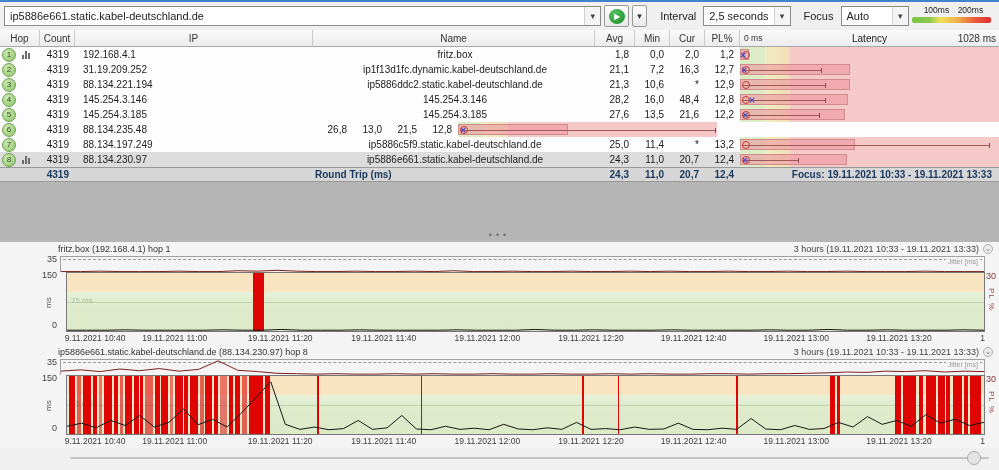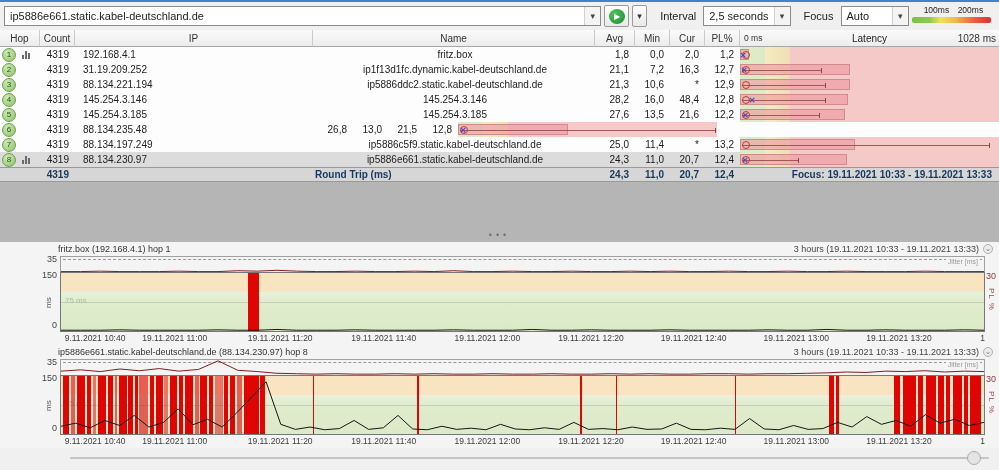--- a/index.html
+++ b/index.html
@@ -71,21 +71,21 @@
   .gleft,.gright{position:relative;font-size:9px;color:#444;}
   .gleft span{position:absolute;right:3px;}
   .l35{top:-2px;} .l150{top:14px;} .l0{top:64px;}
   .lms{top:52px;right:auto !important;left:44px;transform:rotate(-90deg);transform-origin:left top;font-size:8px;color:#555;}
   .gright .r30{position:absolute;top:15px;left:1px;color:#8c3a3a;font-size:9px;}
   .gright .rpl{position:absolute;top:32px;left:2px;writing-mode:vertical-rl;font-size:8px;color:#a04848;letter-spacing:1px;}
   .gmain{position:relative;}
   .jitter{position:absolute;top:0;left:0;right:0;height:16px;border:1px solid #a0a0a0;border-bottom:none;box-sizing:border-box;}
   .jdash{position:absolute;top:2px;left:2px;right:2px;border-top:1px dashed #999;}
   .jlabel{position:absolute;top:1px;right:4px;font-size:7px;color:#999;background:#f4f4f4;padding:0 2px;z-index:2;}
-  .plot{position:absolute;top:16px;left:0;right:0;height:60px;border:1px solid #777;box-sizing:border-box;
+  .plot{position:absolute;top:16px;left:6px;right:0;height:60px;border:1px solid #777;box-sizing:border-box;
         background:linear-gradient(to bottom,#f9e4c2 0%,#f9e4c2 33%,#e7f2da 33%,#dfeccd 50%,#dceac8 100%);}
   .midline{position:absolute;left:0;right:0;top:50%;border-top:1px solid rgba(150,170,140,.4);}
   .midlabel{position:absolute;left:4px;top:40%;font-size:8px;color:#aabfa2;}
   .loss{position:absolute;top:0;bottom:0;background:#e00505;}
   .jitter svg,.plot svg{position:absolute;left:0;top:0;width:100%;height:100%;overflow:visible;}
   polyline{fill:none;vector-effect:non-scaling-stroke;}
   .jitter polyline{stroke:#7e1f1f;stroke-width:1;}
   .plot polyline{stroke:#151515;stroke-width:1;}
   .xaxis{position:absolute;top:76px;left:0;right:0;height:13px;}
   .xtick{position:absolute;top:1px;font-size:8.5px;color:#3c3c3c;white-space:nowrap;}

